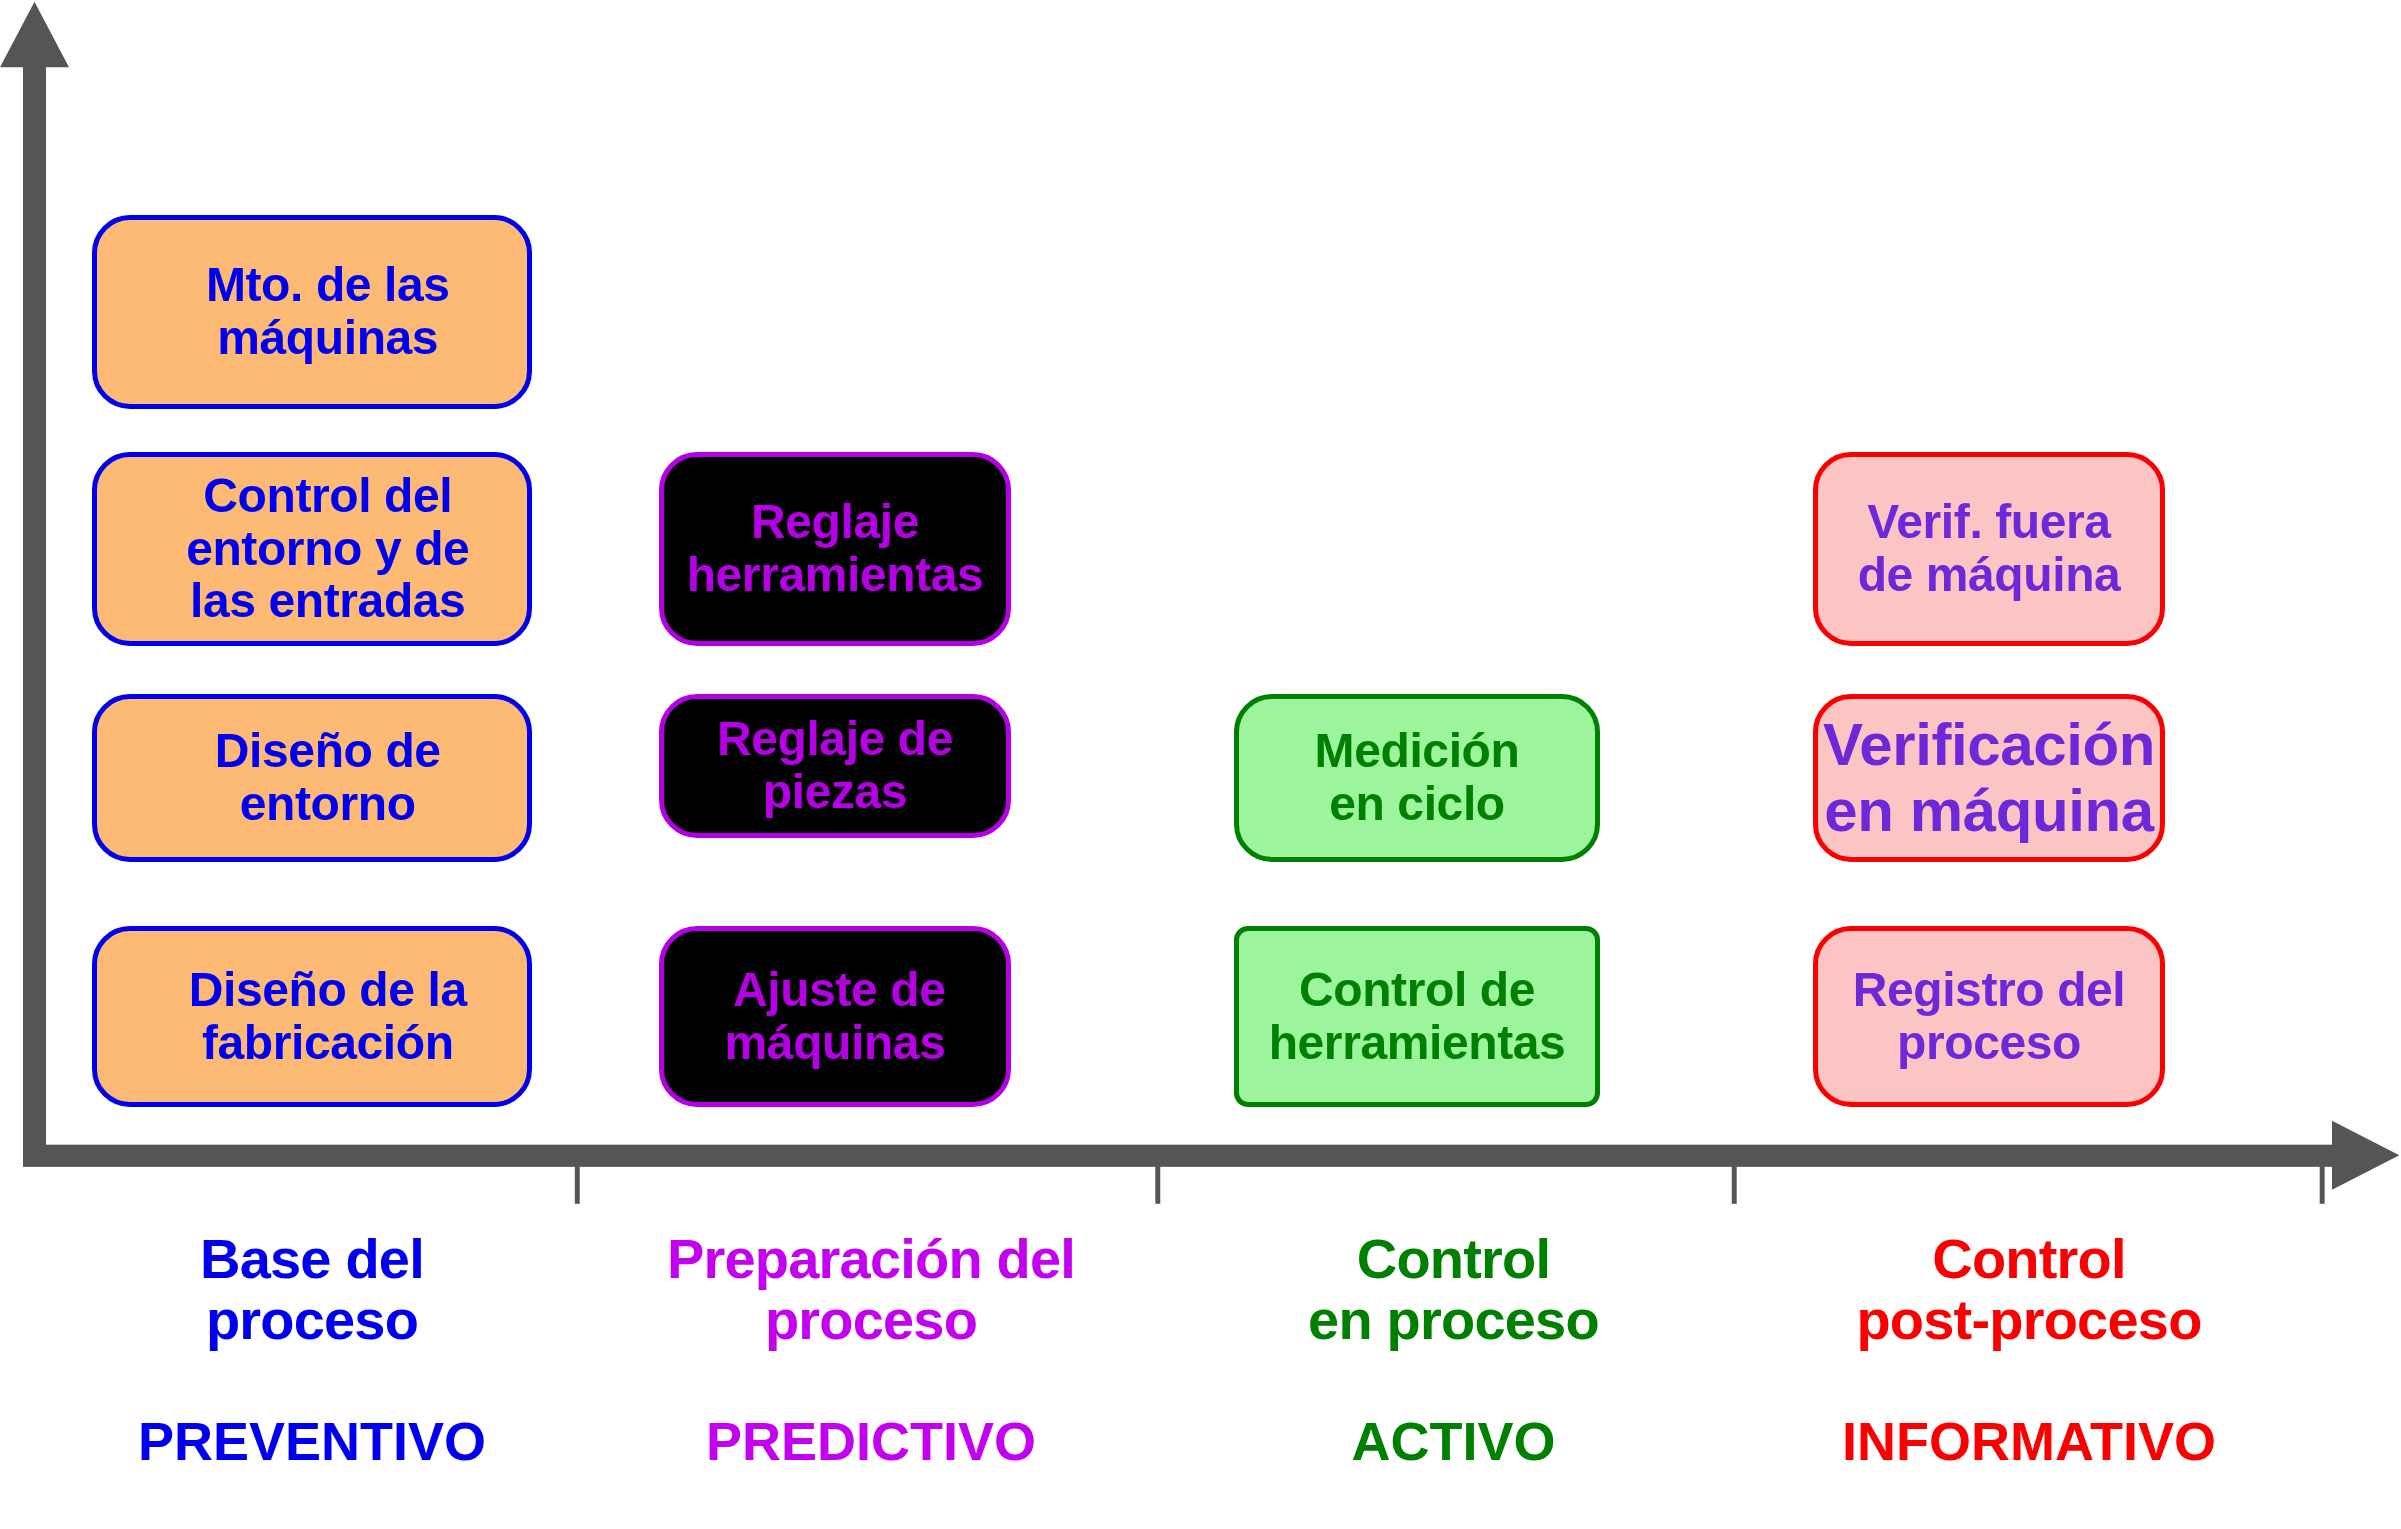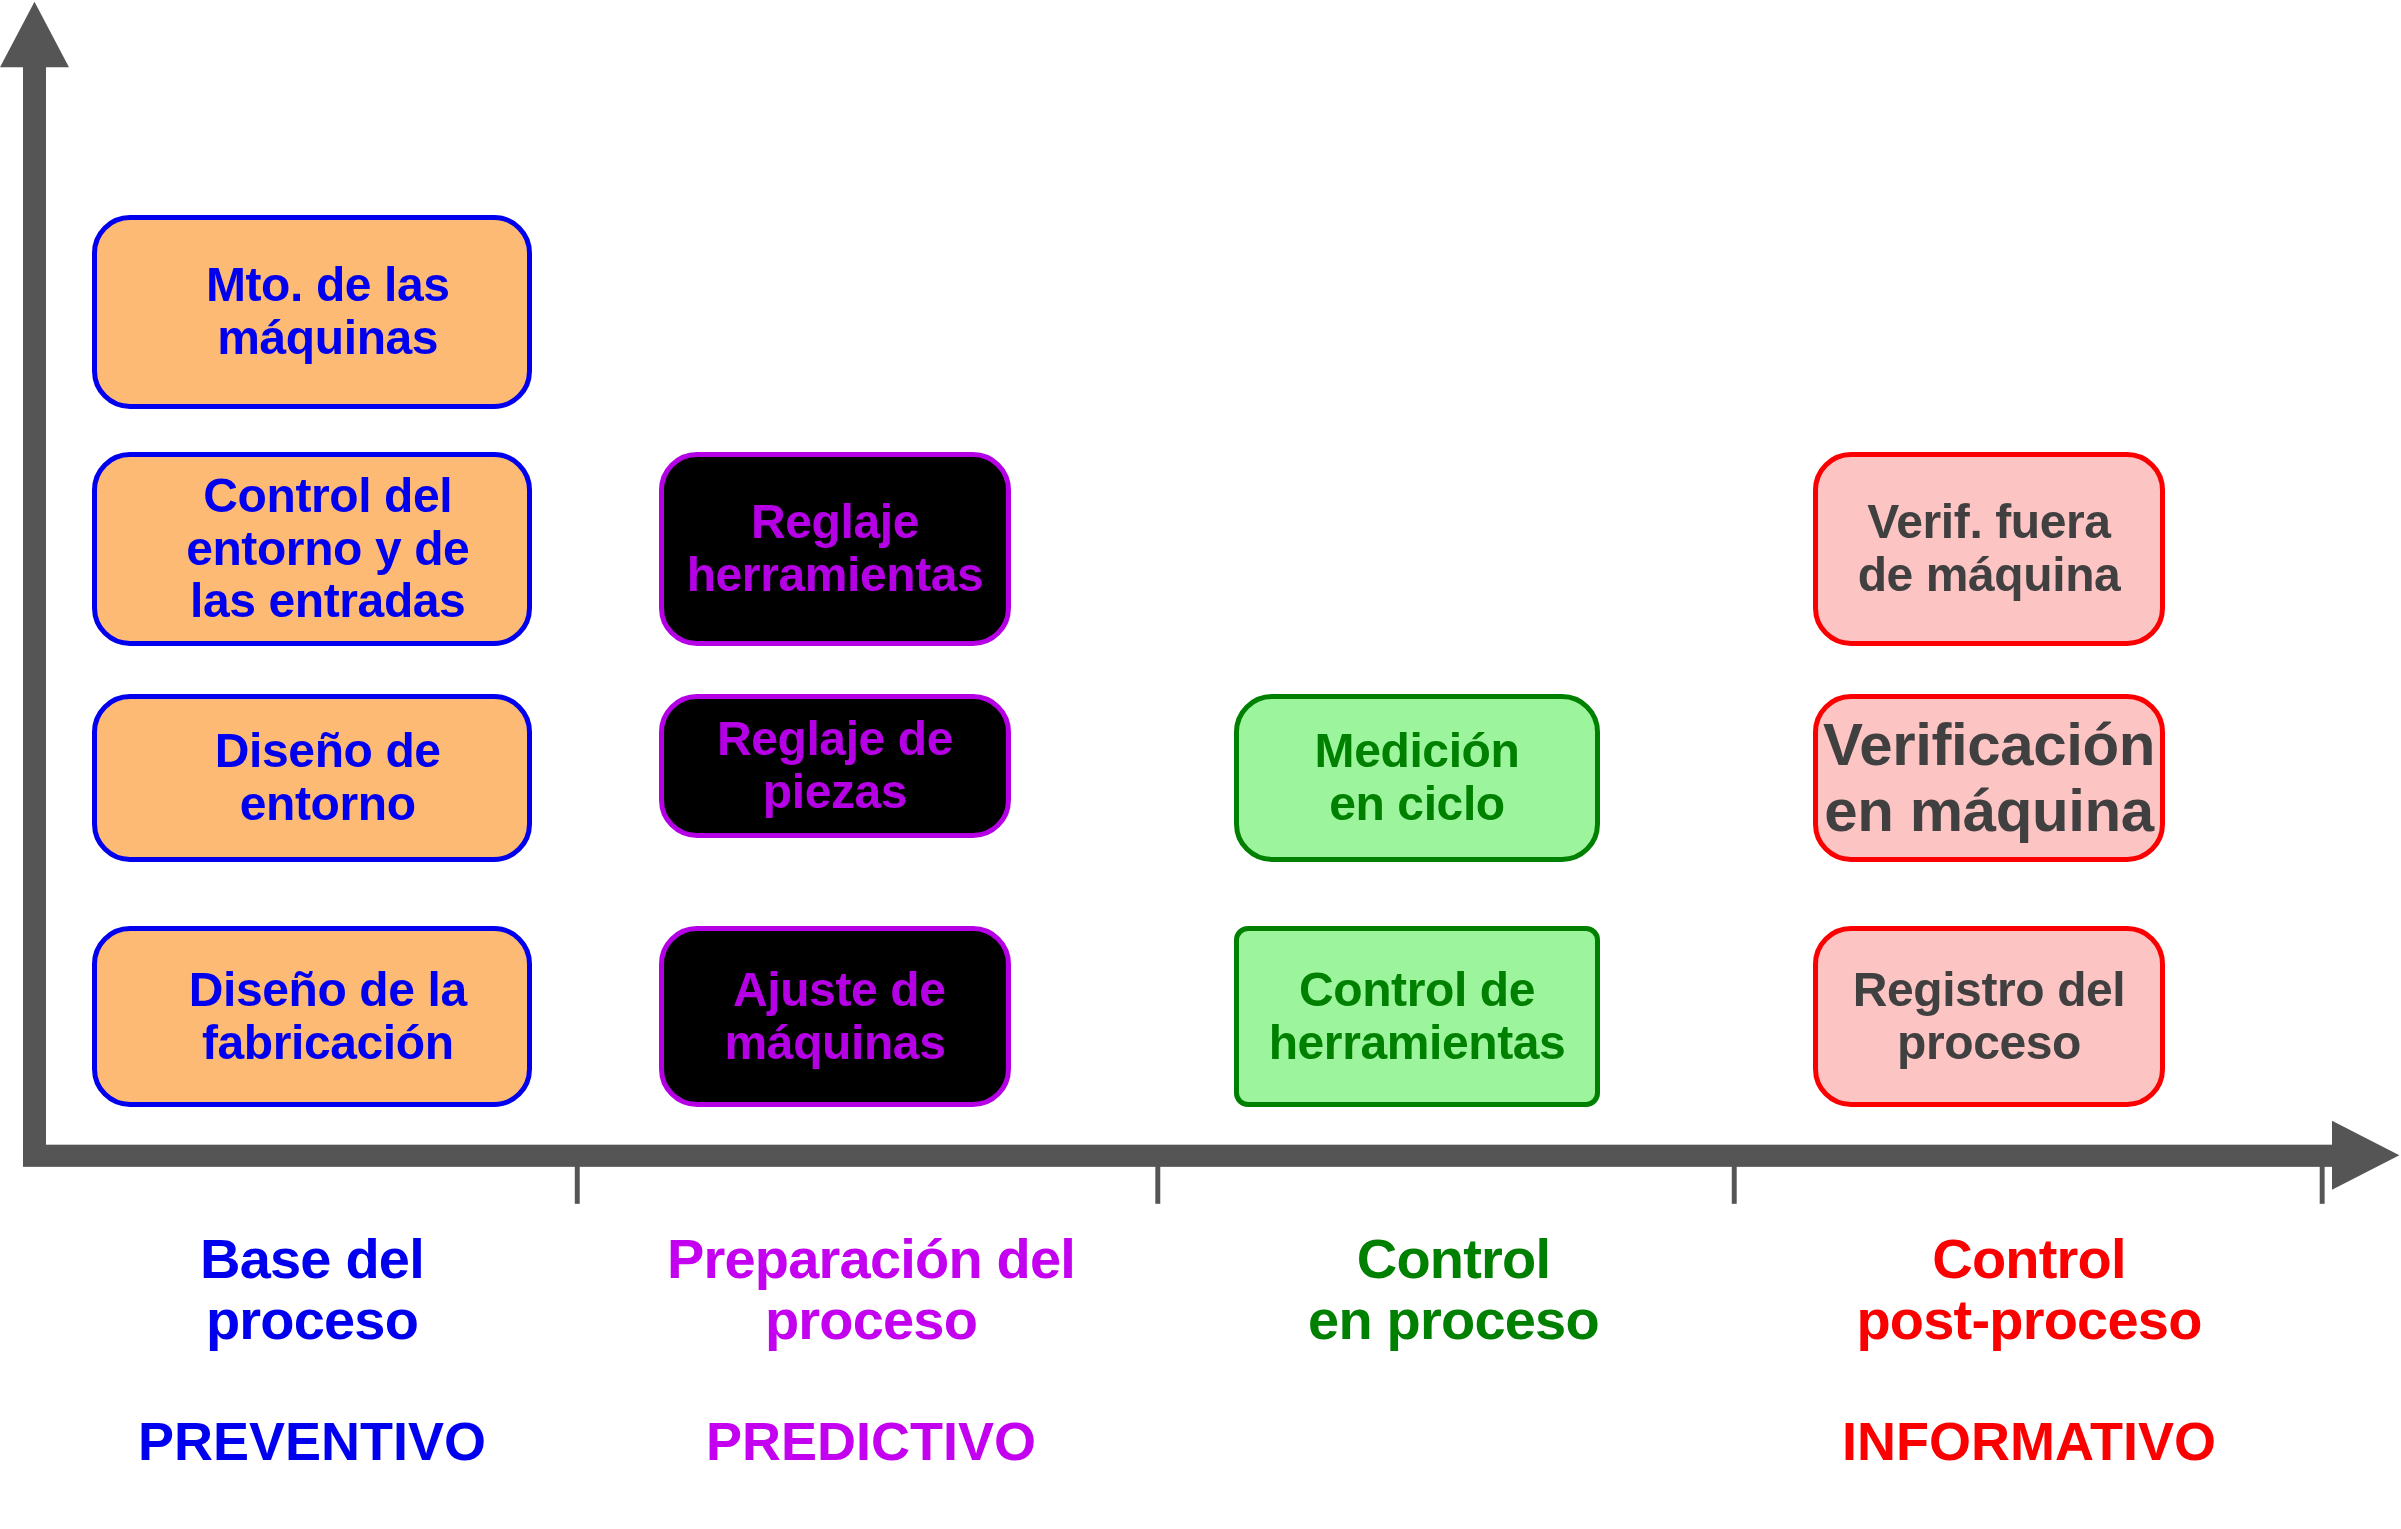--- a/index.html
+++ b/index.html
@@ -44,21 +44,21 @@
     font-weight: bold;
     line-height: 1.10;
     letter-spacing: -0.4px;
     white-space: pre-line;
     padding: 3.3px 11.5px;
   }
 
   .box.blue   { background: #fdba74; border-color: #0000ee; color: #0000ee; padding-left: 43px; }
   .box.purple { background: #000000; border-color: #b500e5; color: #b500e5; }
   .box.green  { background: #9cf49c; border-color: #008000; color: #008000; }
-  .box.red    { background: #fdc4c4; border-color: #fb0000; color: #404040; }
+  .box.red    { background: #fdc4c4; border-color: #fb0000; color: #6d28d9; }
 
   
   .col-caption {
     position: absolute;
     text-align: center;
     font-weight: bold;
     line-height: 1.08;
     white-space: pre-line;
     letter-spacing: -0.8px;
   }
@@ -144,20 +144,21 @@
 
   <div class="col-caption cap-purple" style="left:608px; top:1215px; width:526px;">
     <span class="stage-name">Preparación del
 proceso</span>
     <span class="kind-name">PREDICTIVO</span>
   </div>
 
   <div class="col-caption cap-green" style="left:1207px; top:1215px; width:493px;">
     <span class="stage-name">Control
 en proceso</span>
+    <span class="kind-name">ACTIVO</span>
   </div>
 
   <div class="col-caption cap-red" style="left:1766px; top:1215px; width:526px;">
     <span class="stage-name">Control
 post-proceso</span>
     <span class="kind-name">INFORMATIVO</span>
   </div>
 
 </div>
 

